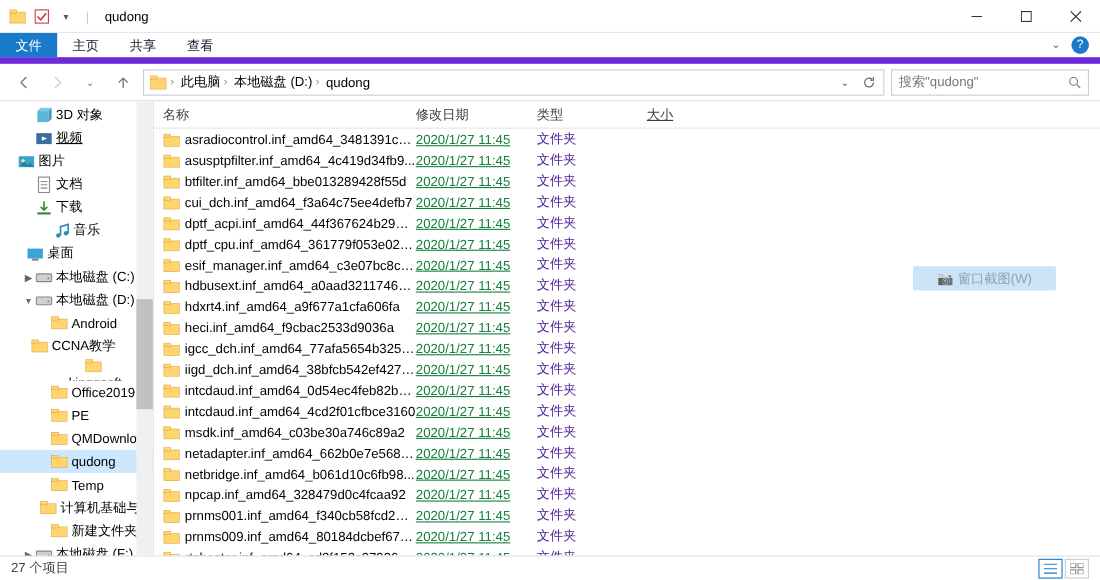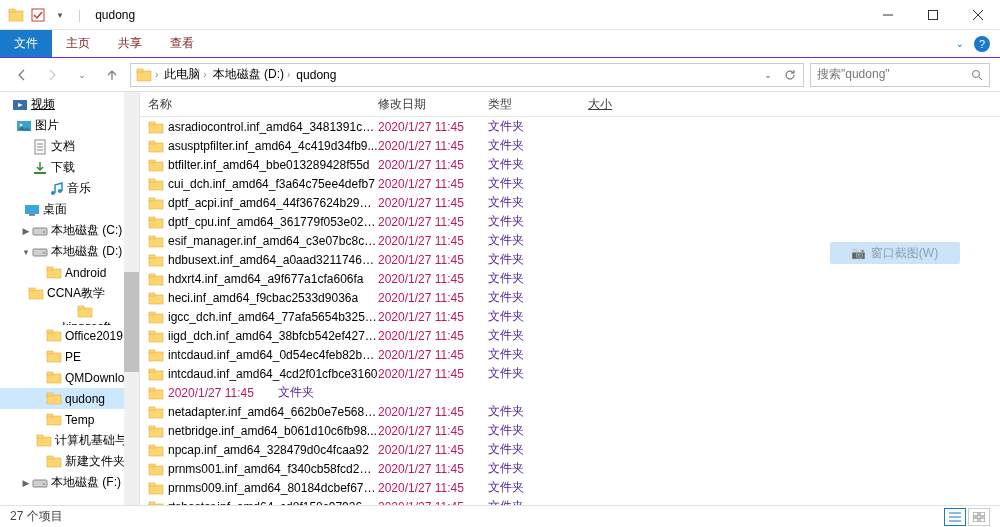--- a/index.html
+++ b/index.html
@@ -4,22 +4,22 @@
 <style>
 *{margin:0;padding:0;box-sizing:border-box;font-family:"Microsoft YaHei","Segoe UI",sans-serif;font-size:12px;}
 body{background:#fff;color:#000;width:1000px;height:527px;overflow:hidden;}
 .titlebar{height:30px;display:flex;align-items:center;border-bottom:1px solid #e5e5e5;}
 .titlebar .qa{display:flex;align-items:center;gap:6px;padding:0 8px;height:100%;}
 .titlebar .qa-icon{width:16px;height:16px;display:flex;align-items:center;justify-content:center;}
 .titlebar .sep{color:#ccc;margin:0 4px;}
 .titlebar .title{padding-left:4px;}
 .winbtns{margin-left:auto;display:flex;height:100%;}
 .winbtn{width:45px;height:30px;display:flex;align-items:center;justify-content:center;color:#333;}
-.ribbon{height:28px;display:flex;align-items:stretch;border-bottom:1px solid #6d28d9;background:#fff;}
-.ribbon .tab{padding:0 14px;display:flex;align-items:center;color:#7f1d1d;}
+.ribbon{height:28px;display:flex;align-items:stretch;border-bottom:6px solid #6d28d9;background:#fff;}
+.ribbon .tab{padding:0 14px;display:flex;align-items:center;color:#0f172a;}
 .ribbon .tab.file{background:#1979ca;color:#fff;}
 .ribbon .help{margin-left:auto;display:flex;align-items:center;gap:10px;padding-right:10px;color:#1979ca;}
 .addr{height:34px;display:flex;align-items:center;gap:6px;padding:0 10px;border-bottom:1px solid #e1e1e1;}
 .navbtn{width:24px;height:24px;display:flex;align-items:center;justify-content:center;color:#777;}
 .pathbox{flex:1;height:24px;border:1px solid #ccc;display:flex;align-items:center;padding:0 2px;background:#fff;}
 .pathseg{padding:0 3px;display:flex;align-items:center;gap:3px;}
 .pathseg .chev{color:#888;font-size:10px;}
 .pathctrls{margin-left:auto;display:flex;align-items:center;}
 .pathctrl{width:22px;height:22px;display:flex;align-items:center;justify-content:center;color:#555;}
 .searchbox{width:180px;height:24px;border:1px solid #ccc;display:flex;align-items:center;padding:0 6px;color:#777;}
@@ -36,21 +36,21 @@
 .content{flex:1;display:flex;flex-direction:column;overflow:hidden;}
 .cols{height:26px;display:flex;align-items:center;border-bottom:1px solid #e5e5e5;color:#3b3b3b;padding-left:8px;}
 .col-name{width:230px;}
 .col-date{width:110px;}
 .col-type{width:100px;}
 .col-size{width:80px;text-decoration:underline;}
 .rows{overflow:hidden;}
 .row{height:19px;display:flex;align-items:center;padding-left:8px;}
 .row .ficon{width:16px;height:14px;margin-right:4px;flex-shrink:0;}
 .row .fname{width:210px;white-space:nowrap;overflow:hidden;text-overflow:ellipsis;}
-.row .fdate{width:110px;color:#be185d;}
+.row .fdate{width:110px;color:#15803d;text-decoration:underline;}
 .row .ftype{width:100px;color:#4c1d95;}
 .notif{position:absolute;right:40px;top:150px;width:130px;height:22px;background:#b8d8f5;border-radius:2px;display:flex;align-items:center;justify-content:center;color:#5a7a9a;font-size:11px;opacity:0.7;}
 .status{height:22px;border-top:1px solid #e1e1e1;display:flex;align-items:center;padding:0 10px;color:#444;}
 .viewbtns{margin-left:auto;display:flex;gap:2px;}
 .viewbtn{width:22px;height:18px;border:1px solid #ccc;display:flex;align-items:center;justify-content:center;font-size:10px;}
 .viewbtn.active{border-color:#1979ca;color:#1979ca;}
 svg{display:block;}
 .fldicon{fill:#ffd66e;stroke:#d9a43a;stroke-width:0.5;}
 </style>
 </head>
@@ -157,21 +157,32 @@
           <circle cx="5" cy="5" r="3.5" fill="none" stroke="#777"></circle>
           <line x1="8" y1="8" x2="11" y2="11" stroke="#777"></line>
         </svg>
       </span>
   </div>
 </div>
 
 <div class="body">
   <div class="nav">
     <div class="navlist" id="navlist">
-        <div class="navitem" style=" text-decoration: underline;">
+        <div class="navitem" style="padding-left: 20px;">
+          <span class="expander"></span>
+          <span class="nicon">
+            <svg width="16" height="16">
+              <rect x="2" y="4" width="10" height="10" fill="#5ab5d8"></rect>
+              <path d="M2 4l3-3h10l-3 3z" fill="#7fc8e6"></path>
+              <path d="M12 4l3-3v10l-3 3z" fill="#4a9cc0"></path>
+            </svg>
+          </span>
+          <span>3D 对象</span>
+        </div>
+        <div class="navitem" style="padding-left: 20px; text-decoration: underline;">
           <span class="expander"></span>
           <span class="nicon">
             <svg width="16" height="16">
               <rect x="1" y="3" width="14" height="10" fill="#3a6ea5"></rect>
               <polygon points="6,6 11,8 6,10" fill="#fff"></polygon>
             </svg>
           </span>
           <span>视频</span>
         </div>
         <div class="navitem" style="padding-left: 4px;">
@@ -524,20 +535,21 @@
           <span class="fdate">2020/1/27 11:45</span>
           <span class="ftype">文件夹</span>
         </div>
         <div class="row">
           <span class="ficon">
             <svg width="16" height="14">
               <rect x="1" y="4" width="14" height="9" class="fldicon"></rect>
               <rect x="1" y="2" width="6" height="3" class="fldicon"></rect>
             </svg>
           </span>
+          <span class="fname">msdk.inf_amd64_c03be30a746c89a2</span>
           <span class="fdate">2020/1/27 11:45</span>
           <span class="ftype">文件夹</span>
         </div>
         <div class="row">
           <span class="ficon">
             <svg width="16" height="14">
               <rect x="1" y="4" width="14" height="9" class="fldicon"></rect>
               <rect x="1" y="2" width="6" height="3" class="fldicon"></rect>
             </svg>
           </span>

